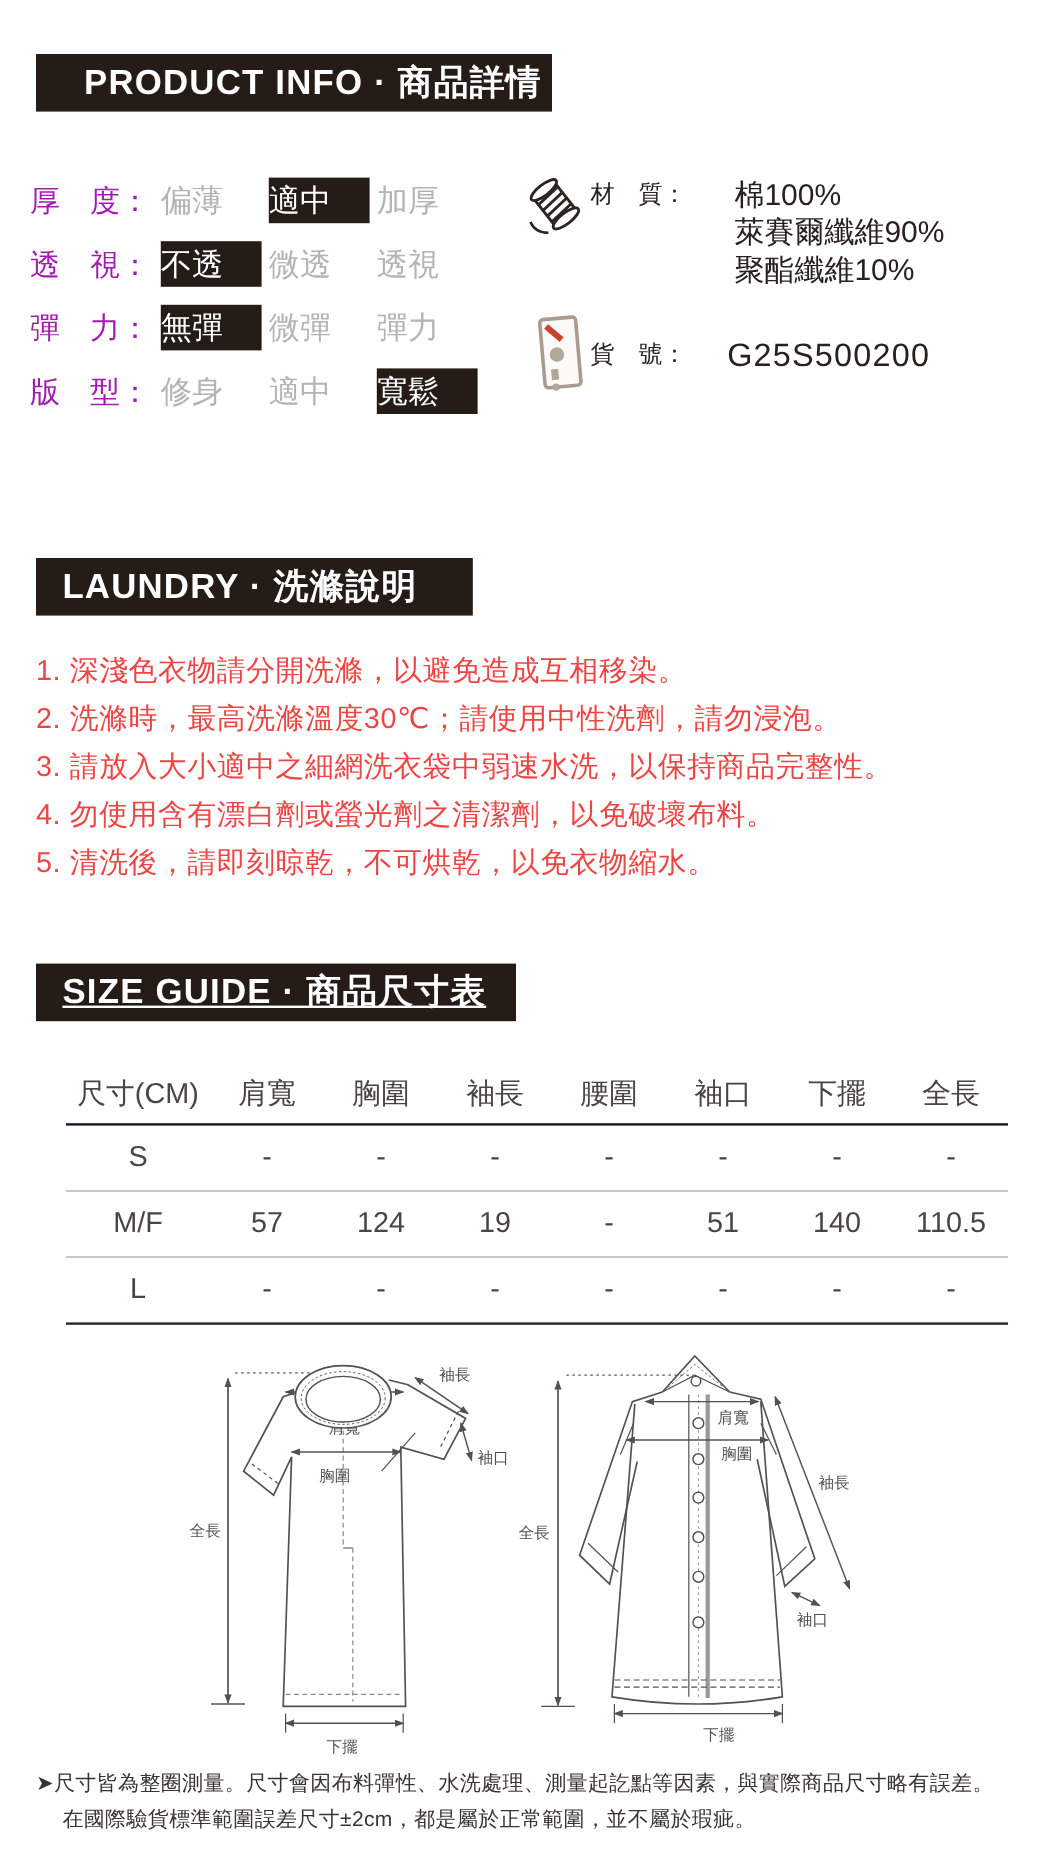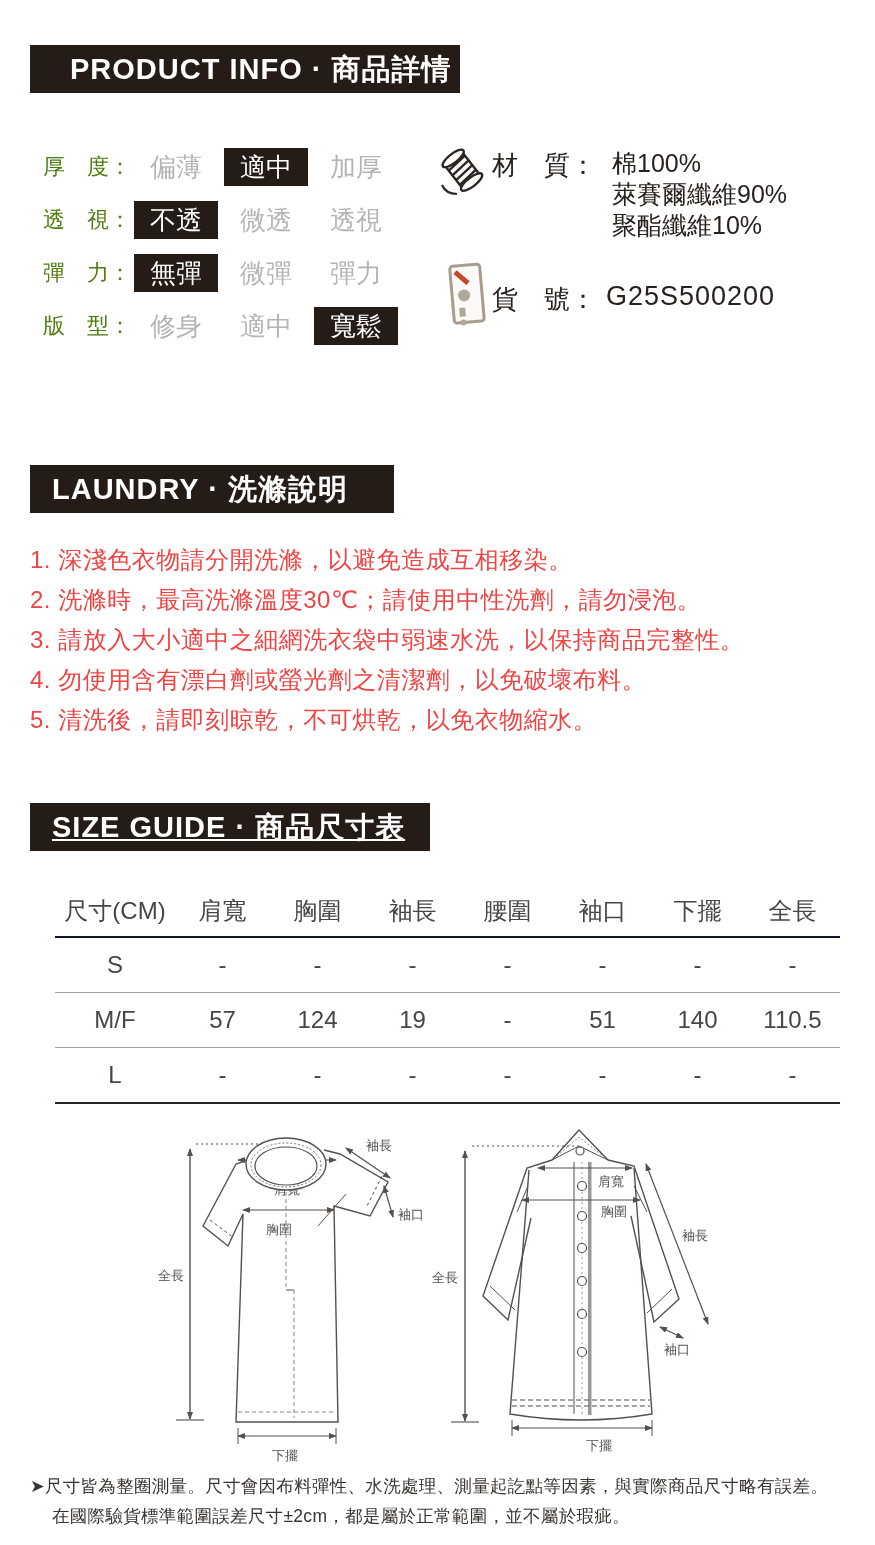--- a/index.html
+++ b/index.html
@@ -4,25 +4,25 @@
 <style>
   html,body{margin:0;padding:0;background:#fff;}
   .page{position:relative;width:875px;height:1545px;background:#ffffff;margin:0 auto;overflow:hidden;
         font-family:"Liberation Sans","DejaVu Sans",sans-serif;color:#29211d;}
   .bar{position:absolute;left:30px;height:48px;background:#251c17;color:#fff;font-weight:bold;
        font-size:29px;line-height:48px;padding-left:22px;box-sizing:border-box;letter-spacing:1px;}
   #bar-product{top:45px;width:430px;padding-left:40px;}
   #bar-laundry{top:465px;width:364px;}
   #bar-size{top:803px;width:400px;text-decoration:underline;}
   .attr-row{position:absolute;left:25px;display:flex;align-items:center;height:38px;}
-  .attr-label{width:106px;font-size:22px;color:#4d7c0f;text-align:right;}
-  .opt{width:84px;height:38px;line-height:38px;text-align:center;font-size:26px;color:#b4b4b5;margin:0 3px;}
+  .attr-label{width:106px;font-size:25px;color:#a21caf;}
+  .opt{width:84px;height:38px;line-height:38px;text-align:left;font-size:26px;color:#b4b4b5;margin:0 3px;}
   .opt.selected{background:#251c17;color:#ffffff;}
   .abs{position:absolute;}
-  .mat-label,.sku-label{font-size:26px;color:#29211d;font-family:Liberation Mono, monospace;}
+  .mat-label,.sku-label{font-size:20px;color:#29211d;font-family:Liberation Mono, monospace;}
   .mat-values{font-size:25px;line-height:31px;color:#29211d;}
   .sku-value{font-size:27px;color:#29211d;letter-spacing:1px;}
   .note{position:absolute;font-size:17.5px;color:#3a3430;letter-spacing:0.3px;white-space:nowrap;}
   .laundry-list{position:absolute;left:30px;top:540px;}
   .laundry-item{font-size:24px;line-height:40px;color:#ef4444;letter-spacing:0.5px;white-space:nowrap;}
   table.size-table{position:absolute;left:55px;top:886px;width:785px;border-collapse:collapse;
        table-layout:fixed;font-size:24px;color:#4a4542;}
   .size-table th{font-weight:normal;height:48px;vertical-align:middle;text-align:center;}
   .size-table td{height:52px;text-align:center;vertical-align:middle;}
   .size-table thead tr{border-bottom:2px solid #0f172a;}

